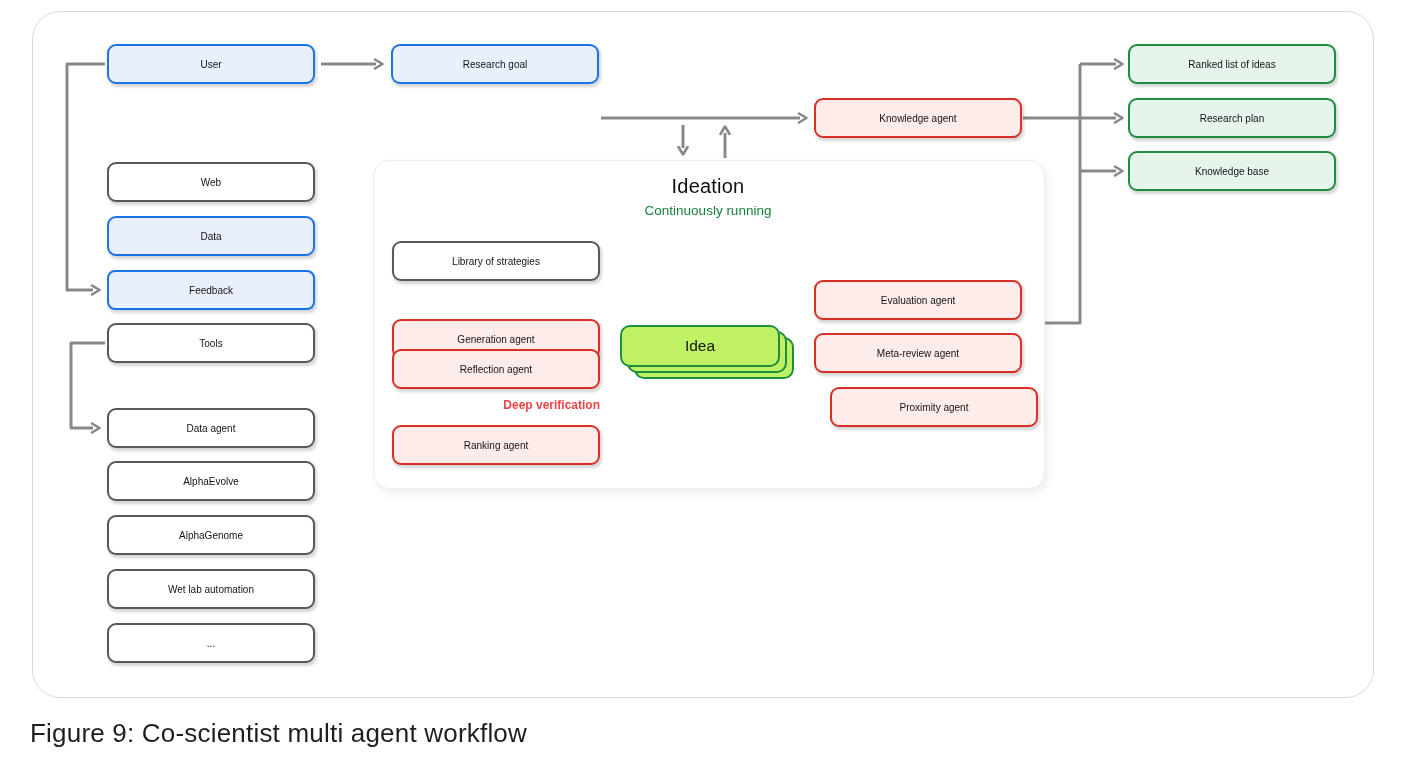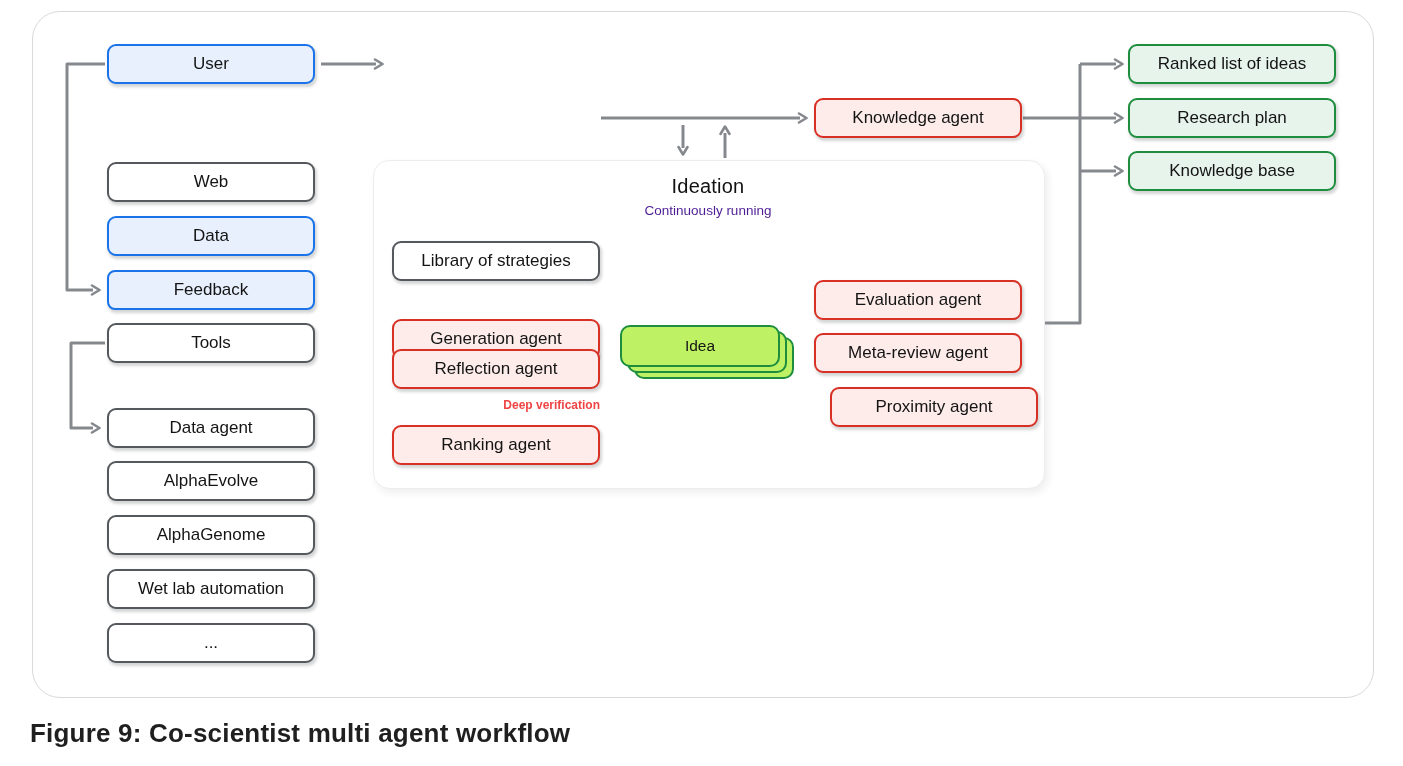--- a/index.html
+++ b/index.html
@@ -15,46 +15,46 @@
     position:absolute;left:373px;top:160px;width:670px;height:327px;
     background:#ffffff;border:1px solid #ededed;border-radius:16px;
     box-shadow:3px 4px 8px rgba(0,0,0,0.07);
   }
   .panel-title{
     position:absolute;left:373px;top:175px;width:670px;text-align:center;
     font-size:20px;font-weight:500;color:#111;letter-spacing:.2px;
   }
   .panel-subtitle{
     position:absolute;left:373px;top:203px;width:670px;text-align:center;
-    font-size:13.5px;font-weight:500;color:#4c1d95;
+    font-size:13.5px;font-weight:500;color:#15803d;
   }
   .node{
     position:absolute;width:208px;height:40px;border:2px solid #5f6368;
     border-radius:9px;background:#ffffff;display:flex;align-items:center;
-    justify-content:center;font-size:17px;font-weight:500;color:#141414;
+    justify-content:center;font-size:10px;font-weight:500;color:#141414;
     box-shadow:1.5px 2.5px 3px rgba(60,64,67,0.22);box-sizing:border-box;
     z-index:3;
   }
   .blue {background:#e8f0fe;border-color:#1a73e8;}
   .red  {background:#fdecea;border-color:#d93025;}
   .green{background:#e7f4ec;border-color:#1e8e3e;}
   .gray {background:#ffffff;border-color:#55585c;}
   .small-label{
     position:absolute;left:392px;top:398px;width:208px;text-align:right;
     font-size:12px;font-weight:700;color:#ef4444;z-index:3;
   }
   .idea-layer{
     position:absolute;width:160px;height:42px;background:#bef264;
     border:2px solid #1e8e3e;border-radius:10px;box-sizing:border-box;z-index:3;
   }
   .idea-front{display:flex;align-items:center;justify-content:center;
     font-size:15.5px;font-weight:500;color:#141414;z-index:5;}
   .connectors{position:absolute;left:0;top:0;z-index:2;pointer-events:none;}
   .caption{
-    position:absolute;left:30px;top:718px;font-size:26px;font-weight:700;
+    position:absolute;left:30px;top:718px;font-size:26px;font-weight:400;
     color:#1f1f1f;letter-spacing:.2px;
   }
   
   #n-user{left:107px;top:44px;}
   #n-web{left:107px;top:162px;}
   #n-data{left:107px;top:216px;}
   #n-feedback{left:107px;top:270px;border-radius:8px;}
   #n-tools{left:107px;top:323px;}
   #n-dataagent{left:107px;top:408px;}
   #n-alphaevolve{left:107px;top:461px;}
@@ -113,20 +113,21 @@
   <div class="node gray" id="n-web">Web</div>
   <div class="node blue" id="n-data">Data</div>
   <div class="node blue" id="n-feedback">Feedback</div>
   <div class="node gray" id="n-tools">Tools</div>
   <div class="node gray" id="n-dataagent">Data agent</div>
   <div class="node gray" id="n-alphaevolve">AlphaEvolve</div>
   <div class="node gray" id="n-alphagenome">AlphaGenome</div>
   <div class="node gray" id="n-wetlab">Wet lab automation</div>
   <div class="node gray" id="n-more">...</div>
 
+  <div class="node blue" id="n-researchgoal">Research goal</div>
 
   <div class="node gray" id="n-library">Library of strategies</div>
   <div class="node red" id="n-generation">Generation agent</div>
   <div class="node red" id="n-reflection">Reflection agent</div>
   <div class="small-label">Deep verification</div>
   <div class="node red" id="n-ranking">Ranking agent</div>
 
   <div class="idea-layer" id="idea-b2"></div>
   <div class="idea-layer" id="idea-b1"></div>
   <div class="idea-layer idea-front" id="idea-f">Idea</div>

